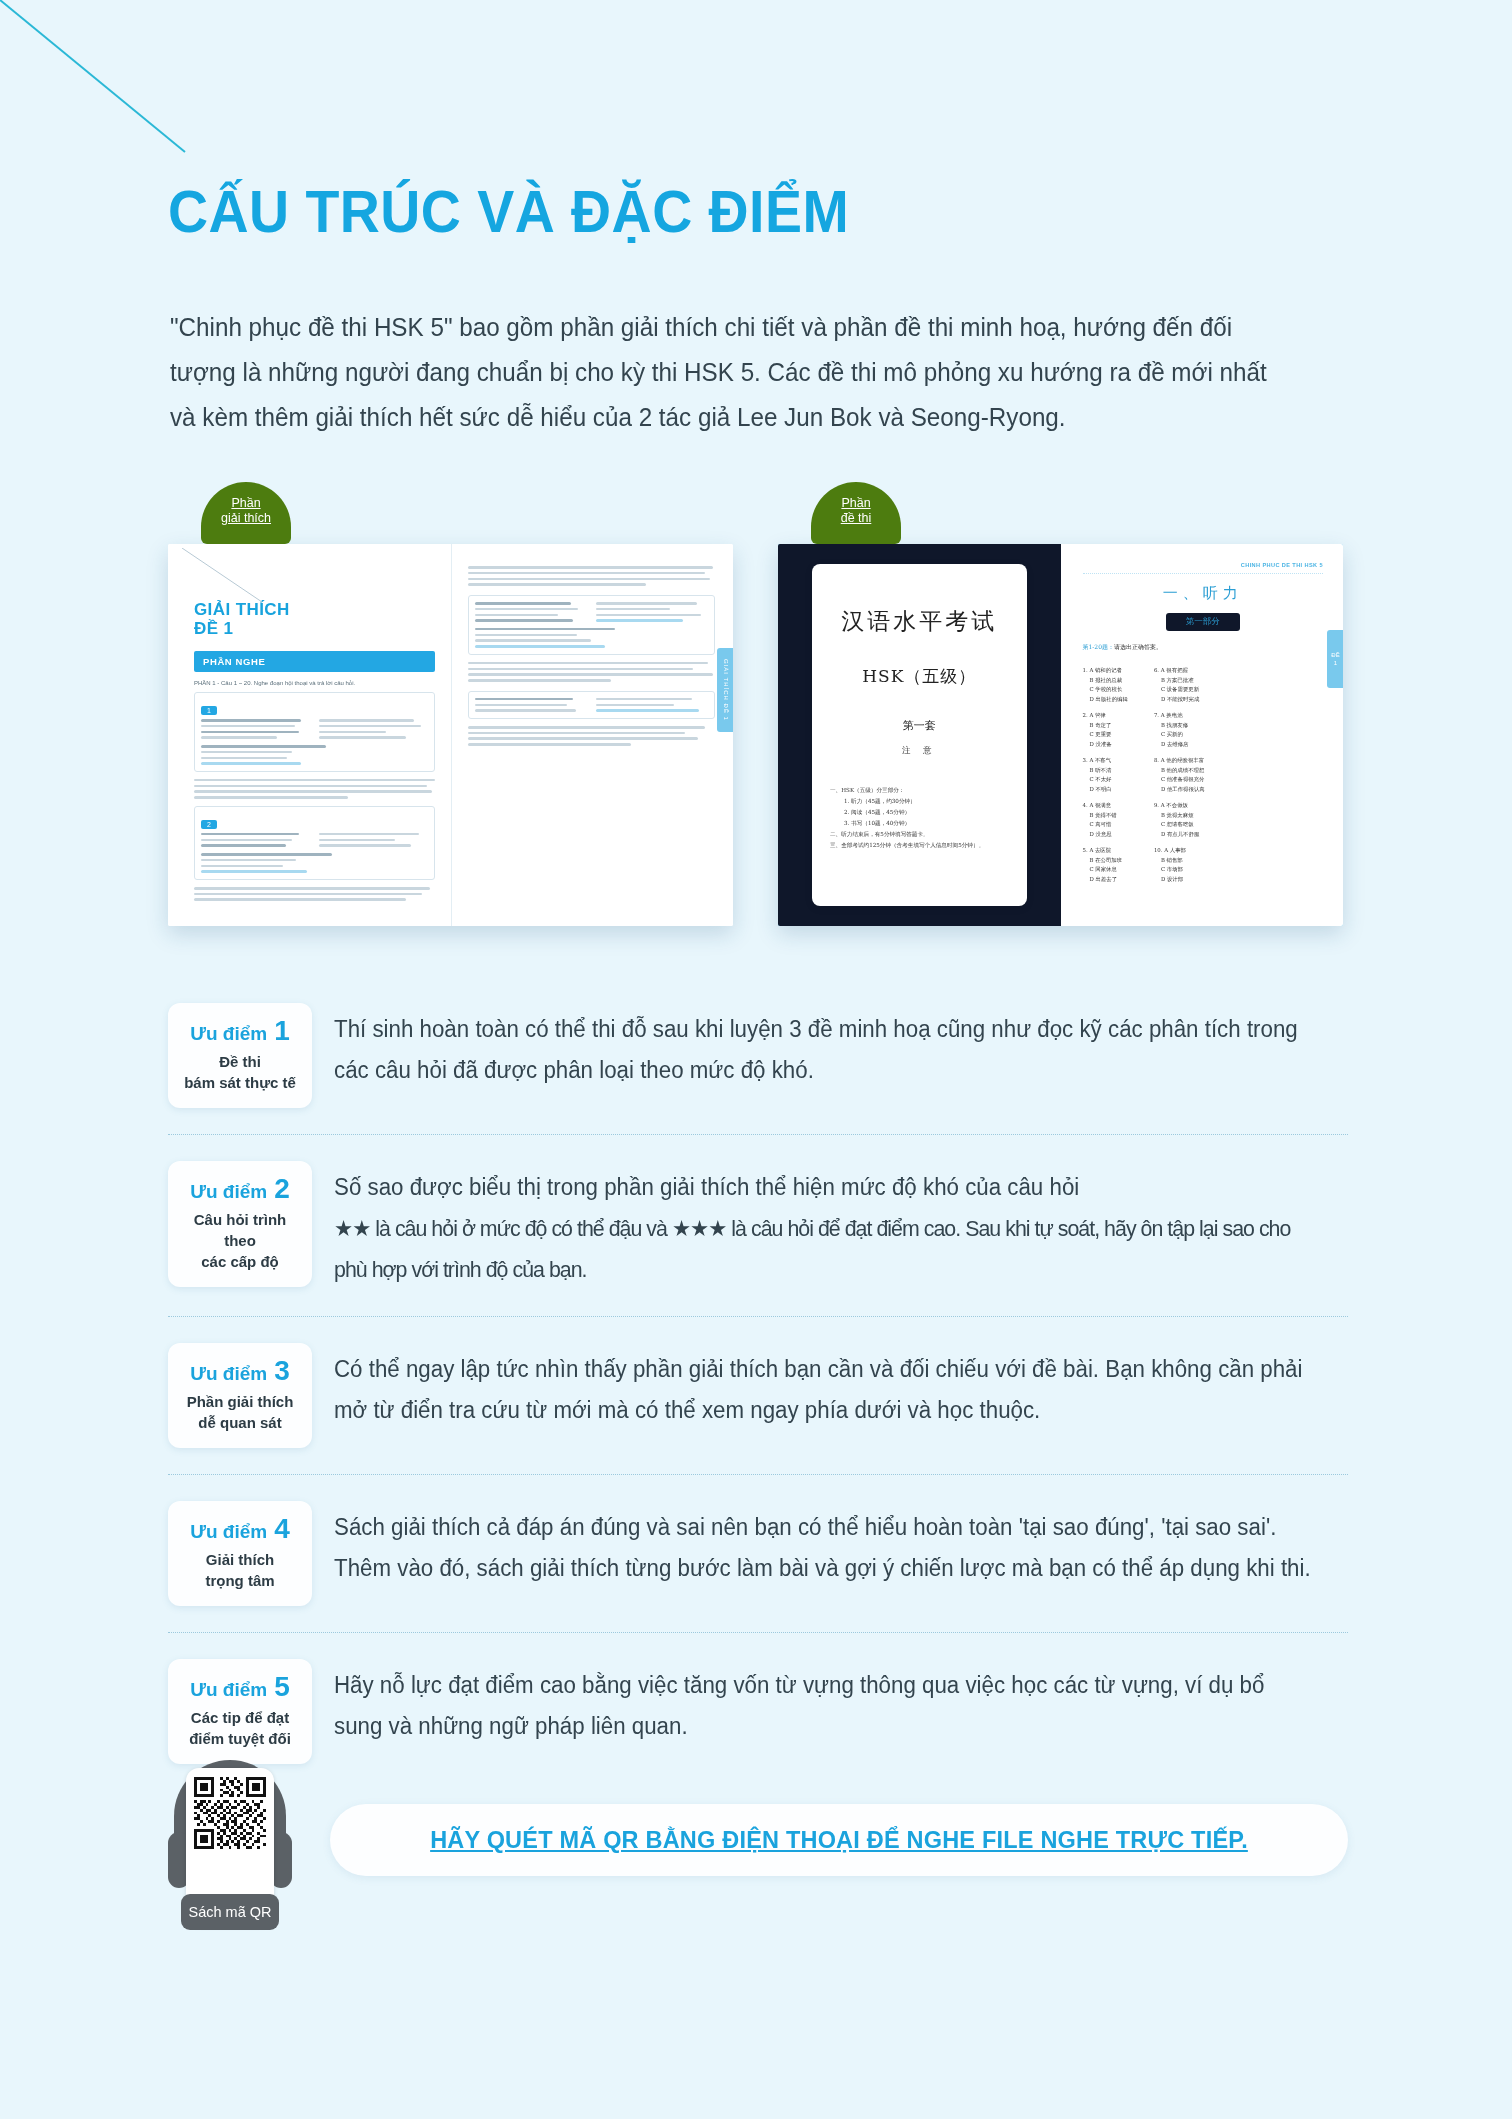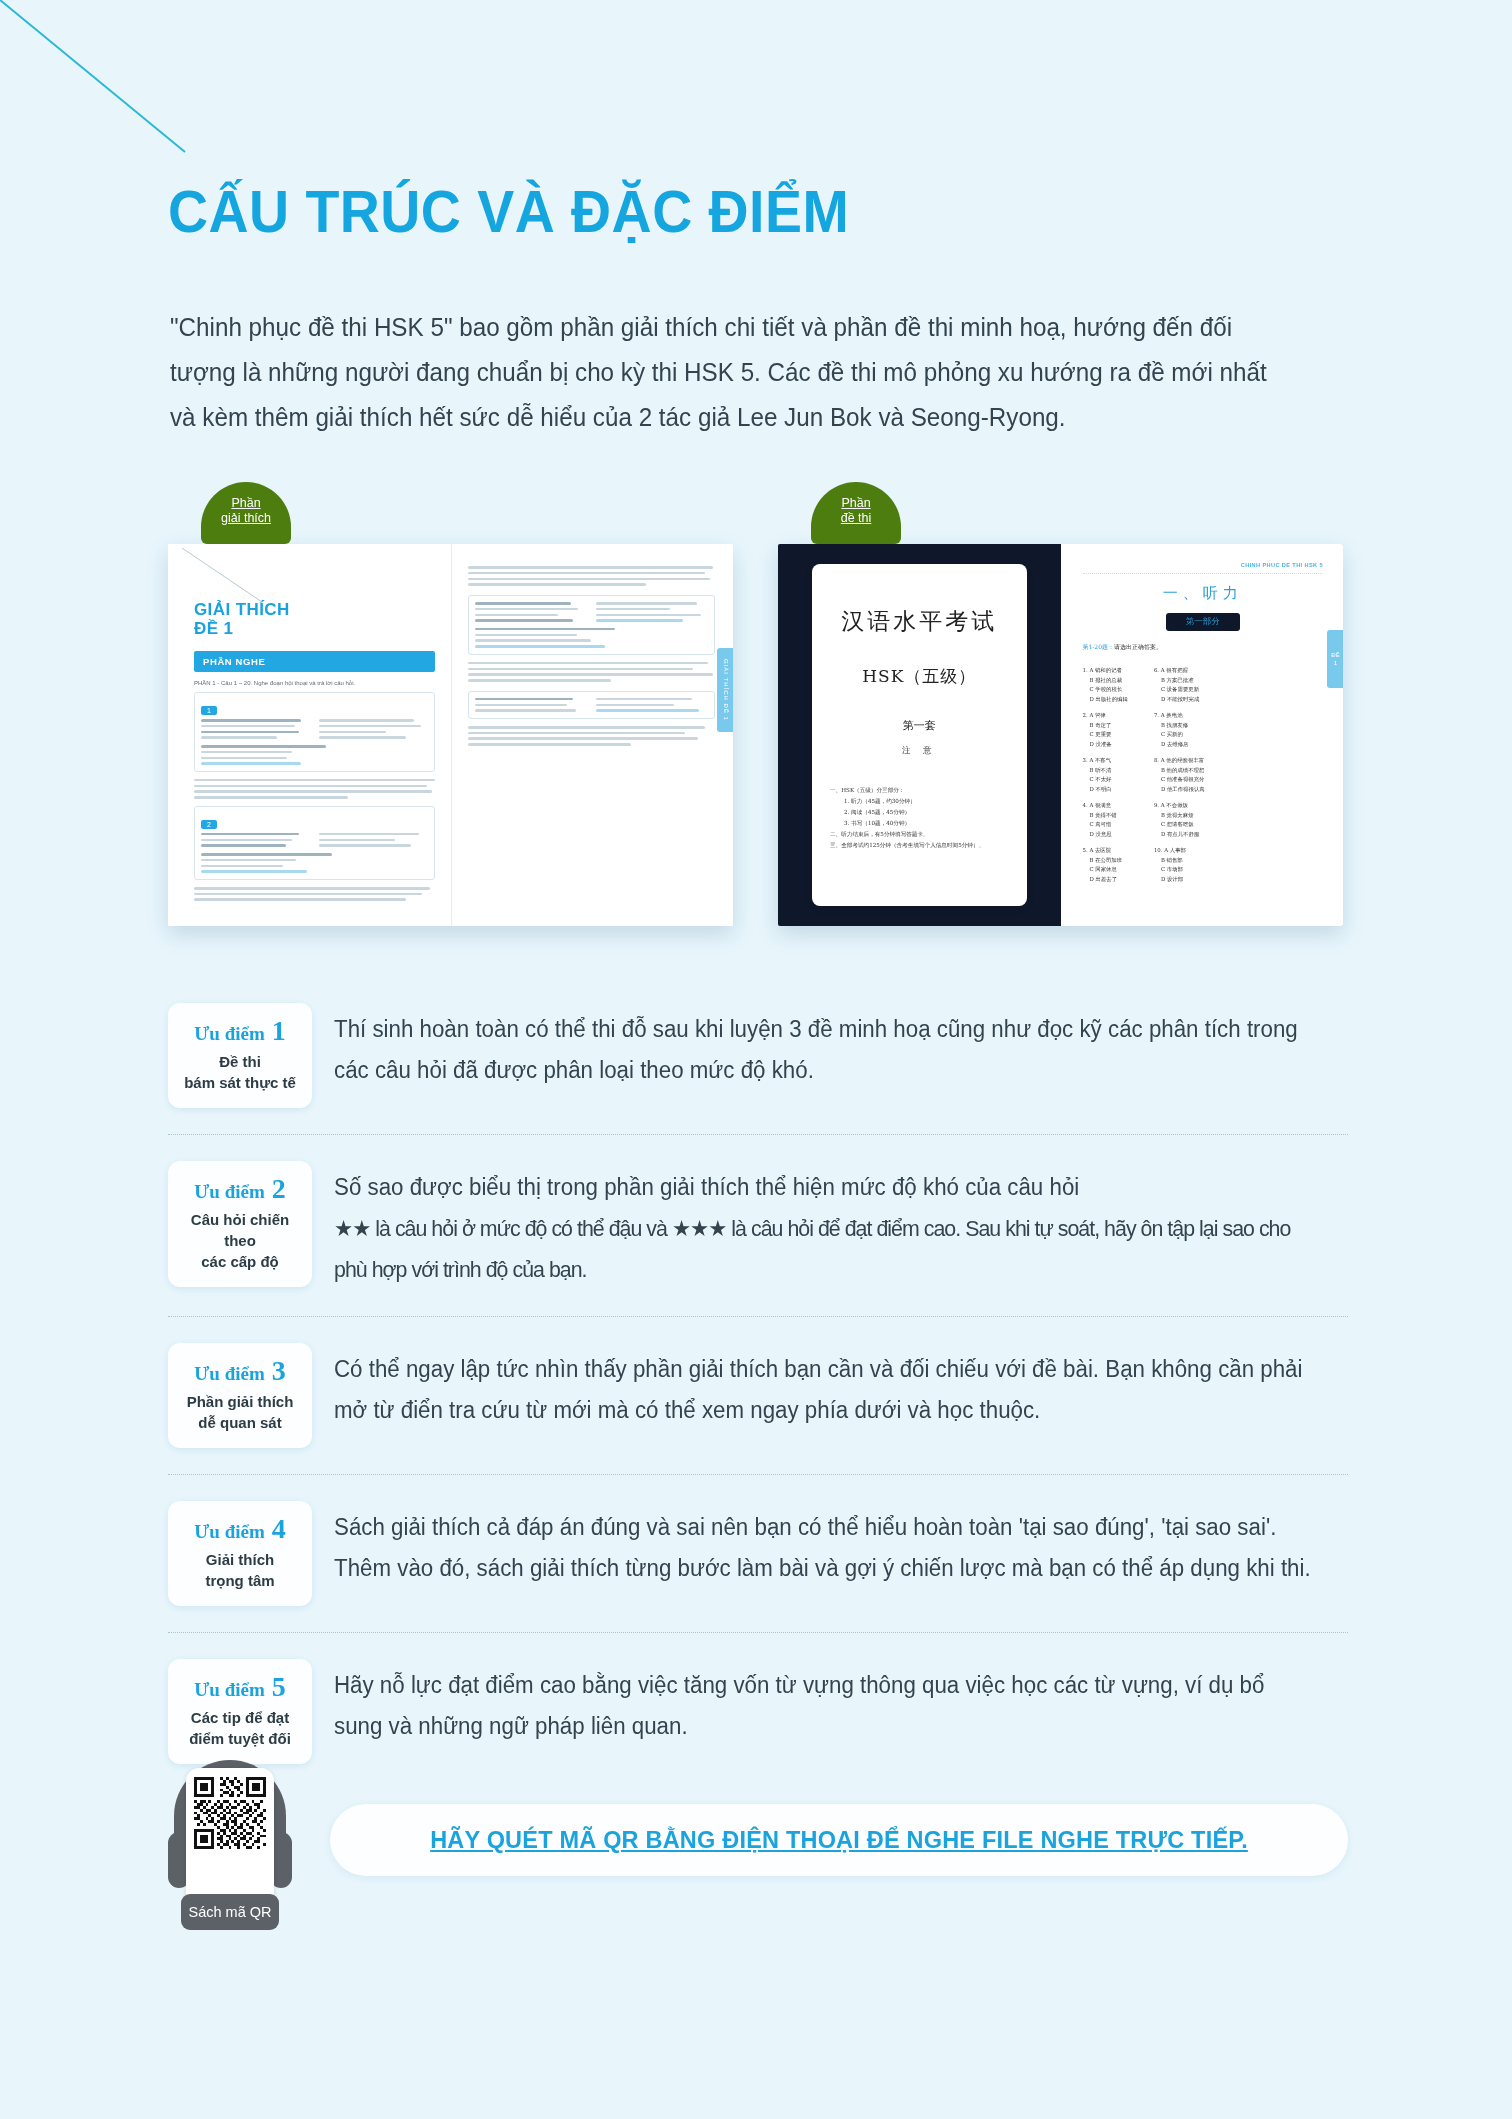--- a/index.html
+++ b/index.html
@@ -214,21 +214,20 @@
     background: #fdfeff;
     border-radius: 12px;
     box-shadow: 0 2px 7px rgba(60,120,160,.13);
     padding: 14px 10px 15px;
     text-align: center;
     margin-right: 22px;
   }
   .badge-top {
     display: flex; align-items: baseline; justify-content: center; gap: 7px;
     margin-bottom: 6px;
-    font-family: Liberation Serif, serif;
   }
   .badge-label { color: #1aa3dd; font-size: 19px; font-weight: 700; }
   .badge-num   { color: #1aa3dd; font-size: 28px; font-weight: 700; line-height: 1; }
   .badge-sub   { font-size: 15px; color: #2d3c45; line-height: 21px; font-weight: 600; }
 
   .benefit-text {
     flex: 1;
     font-size: 23px;
     line-height: 41px;
     color: #33444e;
@@ -565,21 +564,21 @@
         <p>Thí sinh hoàn toàn có thể thi đỗ sau khi luyện 3 đề minh hoạ cũng như đọc kỹ các phân tích trong các câu hỏi đã được phân loại theo mức độ khó.</p>
       </div>
     </div>
 
     <div class="benefit">
       <div class="badge">
         <div class="badge-top">
           <span class="badge-label">Ưu điểm</span>
           <span class="badge-num">2</span>
         </div>
-        <div class="badge-sub">Câu hỏi chiến theo</div>
+        <div class="badge-sub">Câu hỏi trình theo</div>
         <div class="badge-sub">các cấp độ</div>
       </div>
       <div class="benefit-text">
         <p>Số sao được biểu thị trong phần giải thích thể hiện mức độ khó của câu hỏi</p>
         <p class="stars">★★ là câu hỏi ở mức độ có thể đậu và ★★★ là câu hỏi để đạt điểm cao. Sau khi tự soát, hãy ôn tập lại sao cho phù hợp với trình độ của bạn.</p>
       </div>
     </div>
 
     <div class="benefit">
       <div class="badge">

